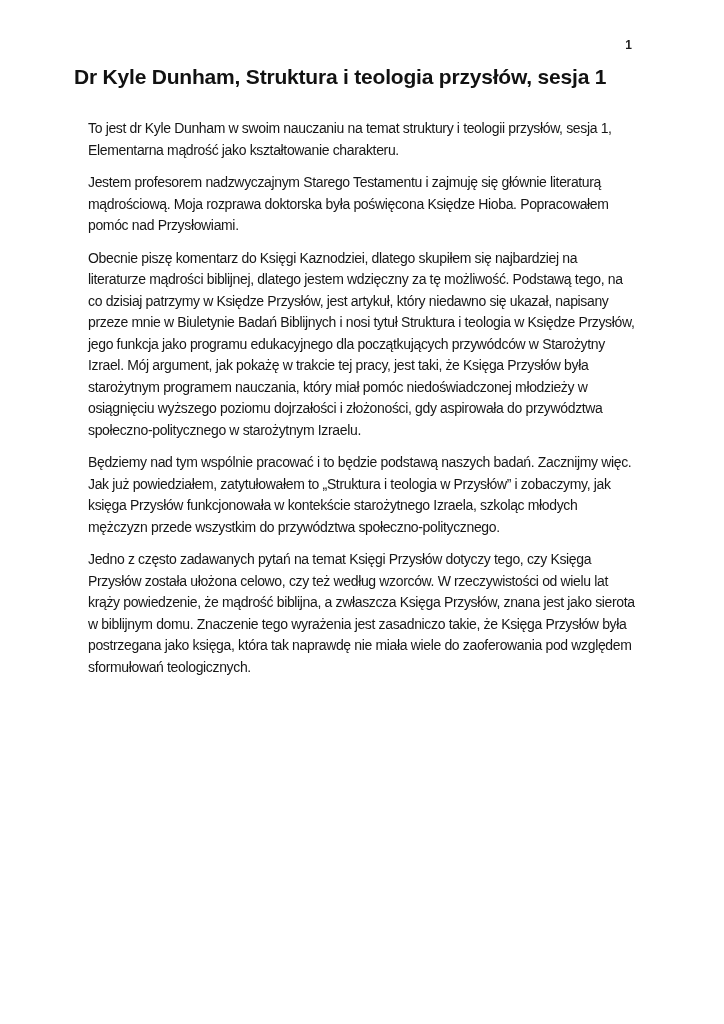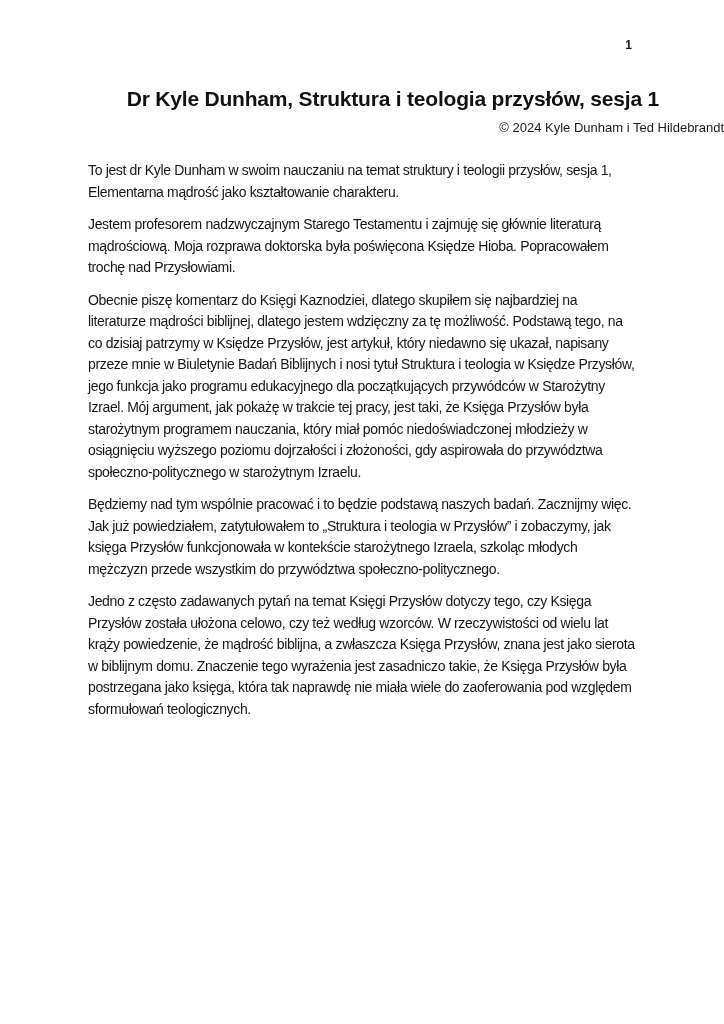--- a/index.html
+++ b/index.html
@@ -19,22 +19,22 @@
   }
   .page-number {
     position: absolute;
     top: 38px;
     right: 92px;
     font-size: 12px;
     font-weight: 700;
     color: #1c1c1c;
   }
   .header {
-    padding-top: 82px;
-    text-align: right;
+    padding-top: 60px;
+    text-align: left;
     margin-left: 9px;
   }
   .doc-title {
     margin: 0 auto;
     max-width: 585px;
     font-size: 21px;
     font-weight: 700;
     line-height: 34px;
     letter-spacing: -0.2px;
     color: #121212;
@@ -60,24 +60,23 @@
 </style>
 </head>
 <body>
 
 <div class="page">
 
   <div class="page-number">1</div>
 
   <div class="header">
     <h1 class="doc-title">Dr Kyle Dunham, Struktura i teologia przysłów, sesja 1</h1>
-    <div class="copyright">© 2024 Kyle Dunham i Ted Hildebrandt</div>
   </div>
 
   <div class="doc-body">
     <p>To jest dr Kyle Dunham w swoim nauczaniu na temat struktury i teologii przysłów, sesja 1, Elementarna mądrość jako kształtowanie charakteru.</p>
-    <p>Jestem profesorem nadzwyczajnym Starego Testamentu i zajmuję się głównie literaturą mądrościową. Moja rozprawa doktorska była poświęcona Księdze Hioba. Popracowałem trochę nad Przysłowiami.</p>
+    <p>Jestem profesorem nadzwyczajnym Starego Testamentu i zajmuję się głównie literaturą mądrościową. Moja rozprawa doktorska była poświęcona Księdze Hioba. Popracowałem pomóc nad Przysłowiami.</p>
     <p>Obecnie piszę komentarz do Księgi Kaznodziei, dlatego skupiłem się najbardziej na literaturze mądrości biblijnej, dlatego jestem wdzięczny za tę możliwość. Podstawą tego, na co dzisiaj patrzymy w Księdze Przysłów, jest artykuł, który niedawno się ukazał, napisany przeze mnie w Biuletynie Badań Biblijnych i nosi tytuł Struktura i teologia w Księdze Przysłów, jego funkcja jako programu edukacyjnego dla początkujących przywódców w Starożytny Izrael. Mój argument, jak pokażę w trakcie tej pracy, jest taki, że Księga Przysłów była starożytnym programem nauczania, który miał pomóc niedoświadczonej młodzieży w osiągnięciu wyższego poziomu dojrzałości i złożoności, gdy aspirowała do przywództwa społeczno-politycznego w starożytnym Izraelu.</p>
     <p>Będziemy nad tym wspólnie pracować i to będzie podstawą naszych badań. Zacznijmy więc. Jak już powiedziałem, zatytułowałem to „Struktura i teologia w Przysłów” i zobaczymy, jak księga Przysłów funkcjonowała w kontekście starożytnego Izraela, szkoląc młodych mężczyzn przede wszystkim do przywództwa społeczno-politycznego.</p>
     <p>Jedno z często zadawanych pytań na temat Księgi Przysłów dotyczy tego, czy Księga Przysłów została ułożona celowo, czy też według wzorców. W rzeczywistości od wielu lat krąży powiedzenie, że mądrość biblijna, a zwłaszcza Księga Przysłów, znana jest jako sierota w biblijnym domu. Znaczenie tego wyrażenia jest zasadniczo takie, że Księga Przysłów była postrzegana jako księga, która tak naprawdę nie miała wiele do zaoferowania pod względem sformułowań teologicznych.</p>
   </div>
 
 </div>
 
 </body></html>

